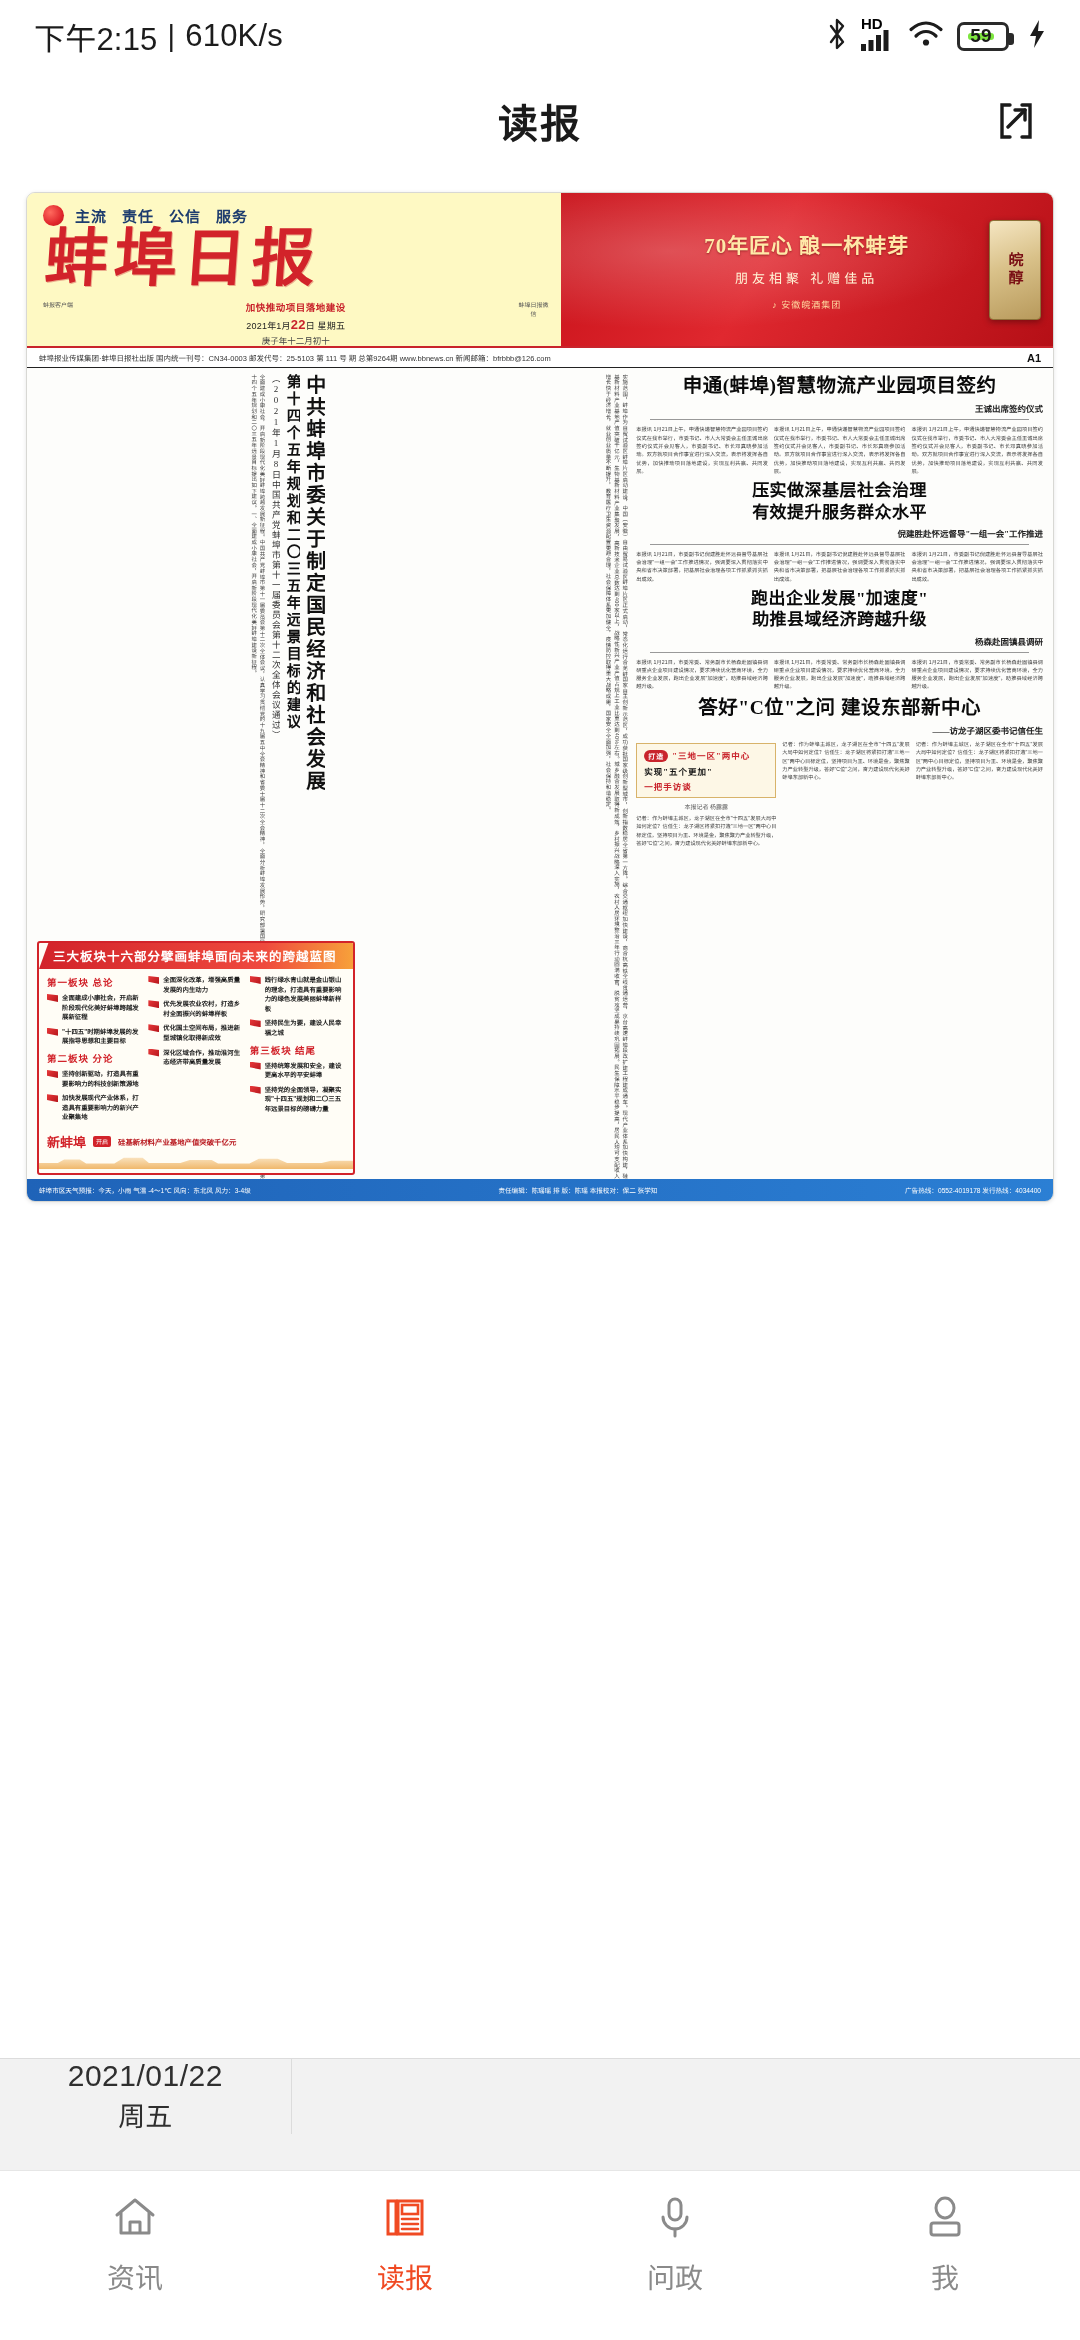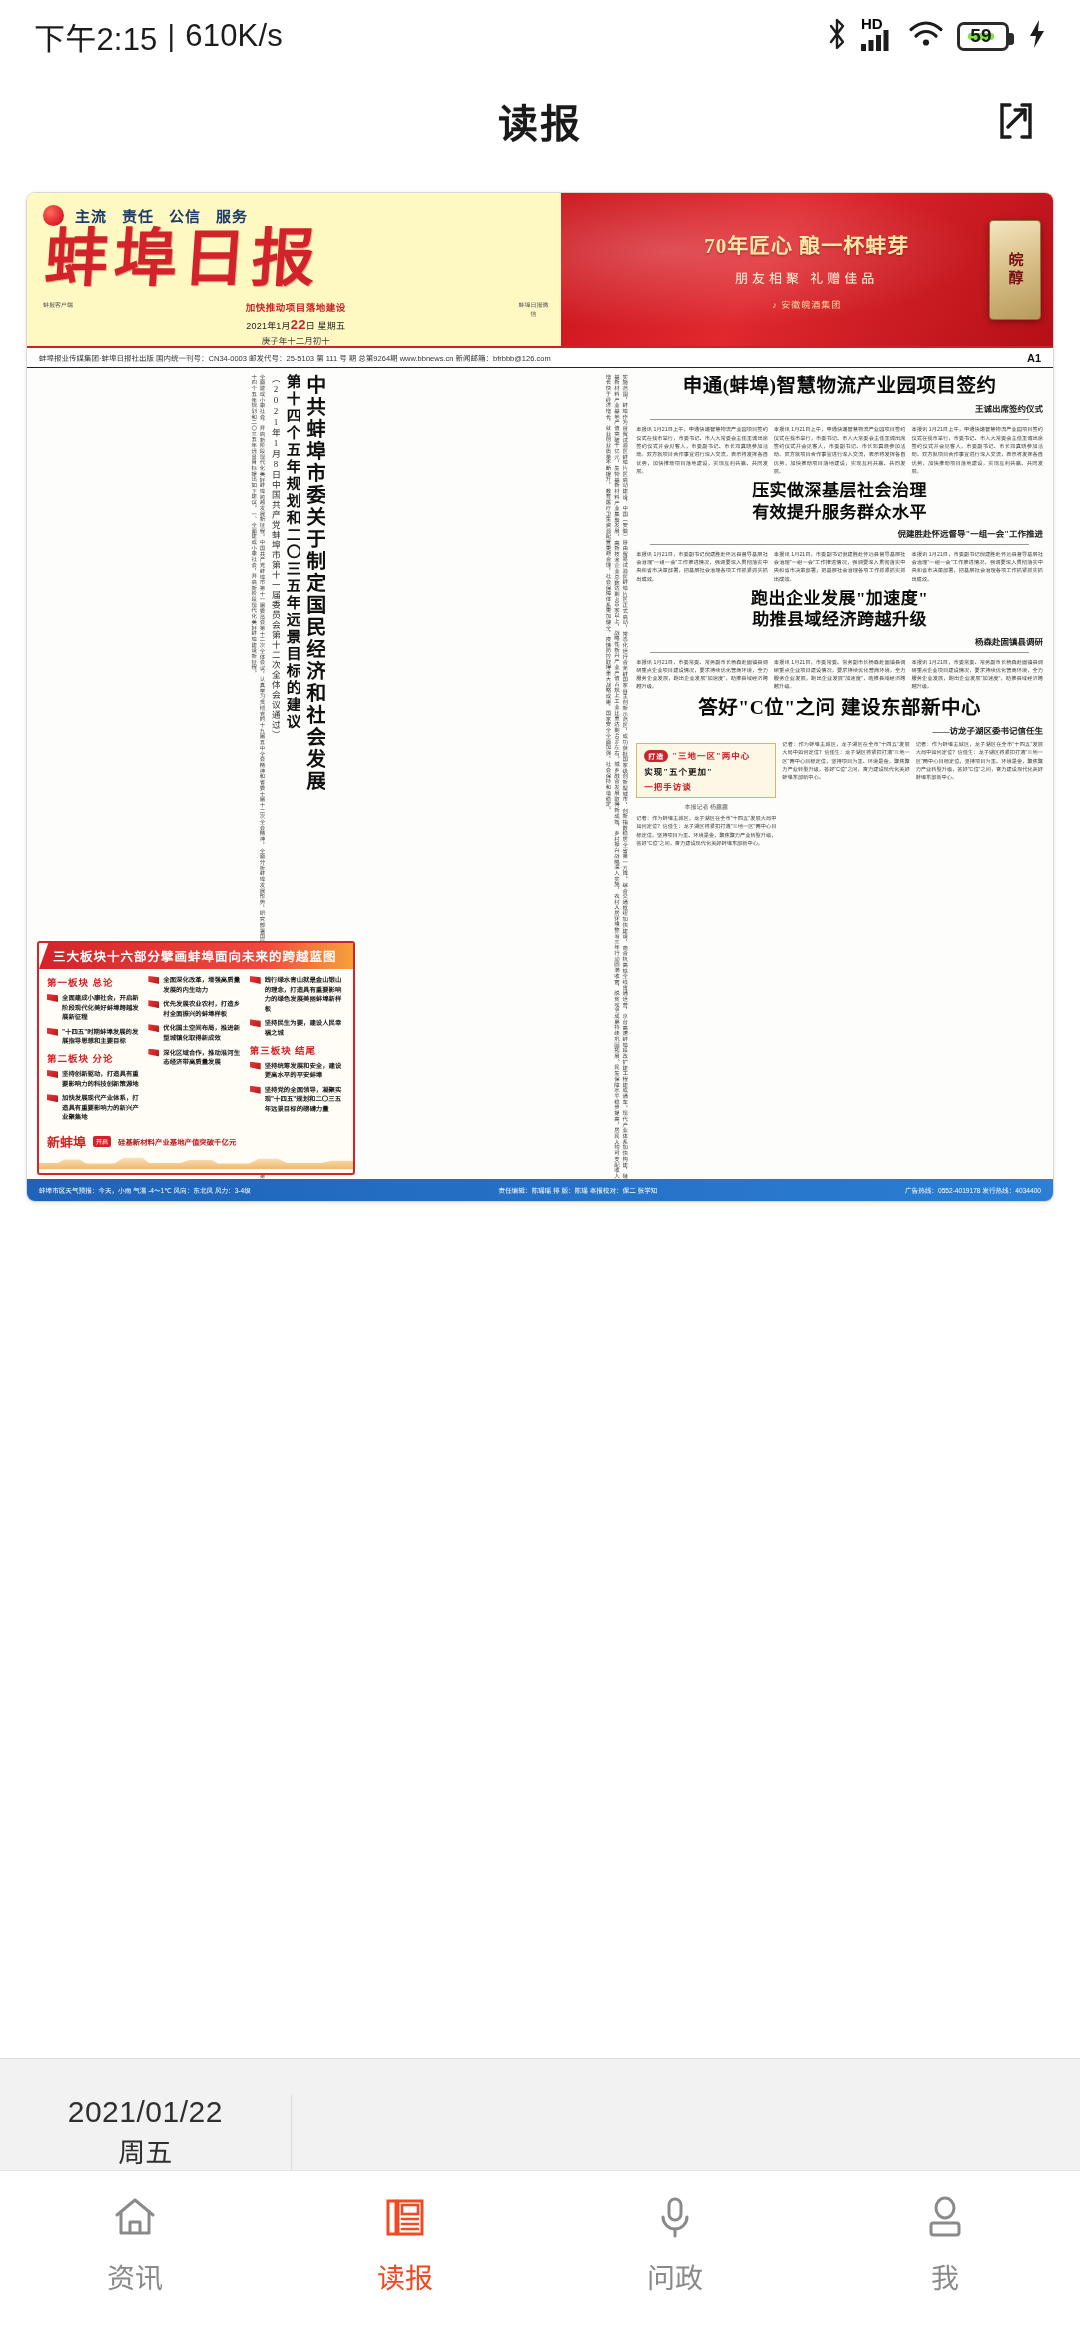--- a/index.html
+++ b/index.html
@@ -214,21 +214,21 @@
   
   .paper-foot{
     height:22px; flex:0 0 auto; display:flex; align-items:center;
     justify-content:space-between; padding:0 12px; font-size:6.6px; color:#fff;
     background:linear-gradient(90deg,#1f63b8,#2b7fd4);
   }
 
   
   .toolbar{
     height:112px; width:100%; background:#f2f2f2;
-    border-top:1px solid #dcdcdc; display:flex; align-items:flex-end;
+    border-top:1px solid #dcdcdc; display:flex; align-items:flex-start;
   }
   .tb-date{
     width:27%; display:flex; flex-direction:column;
     align-items:center; justify-content:center; gap:2px;
     border-right:1px solid #dcdcdc; cursor:pointer;
   }
   .tb-date .d1{ font-size:30px; color:#2f2f2f; letter-spacing:.5px; }
   .tb-date .d2{ font-size:27px; color:#2f2f2f; }
   .tb-items{ flex:1; display:flex; align-items:center; }
   .tb-item{

